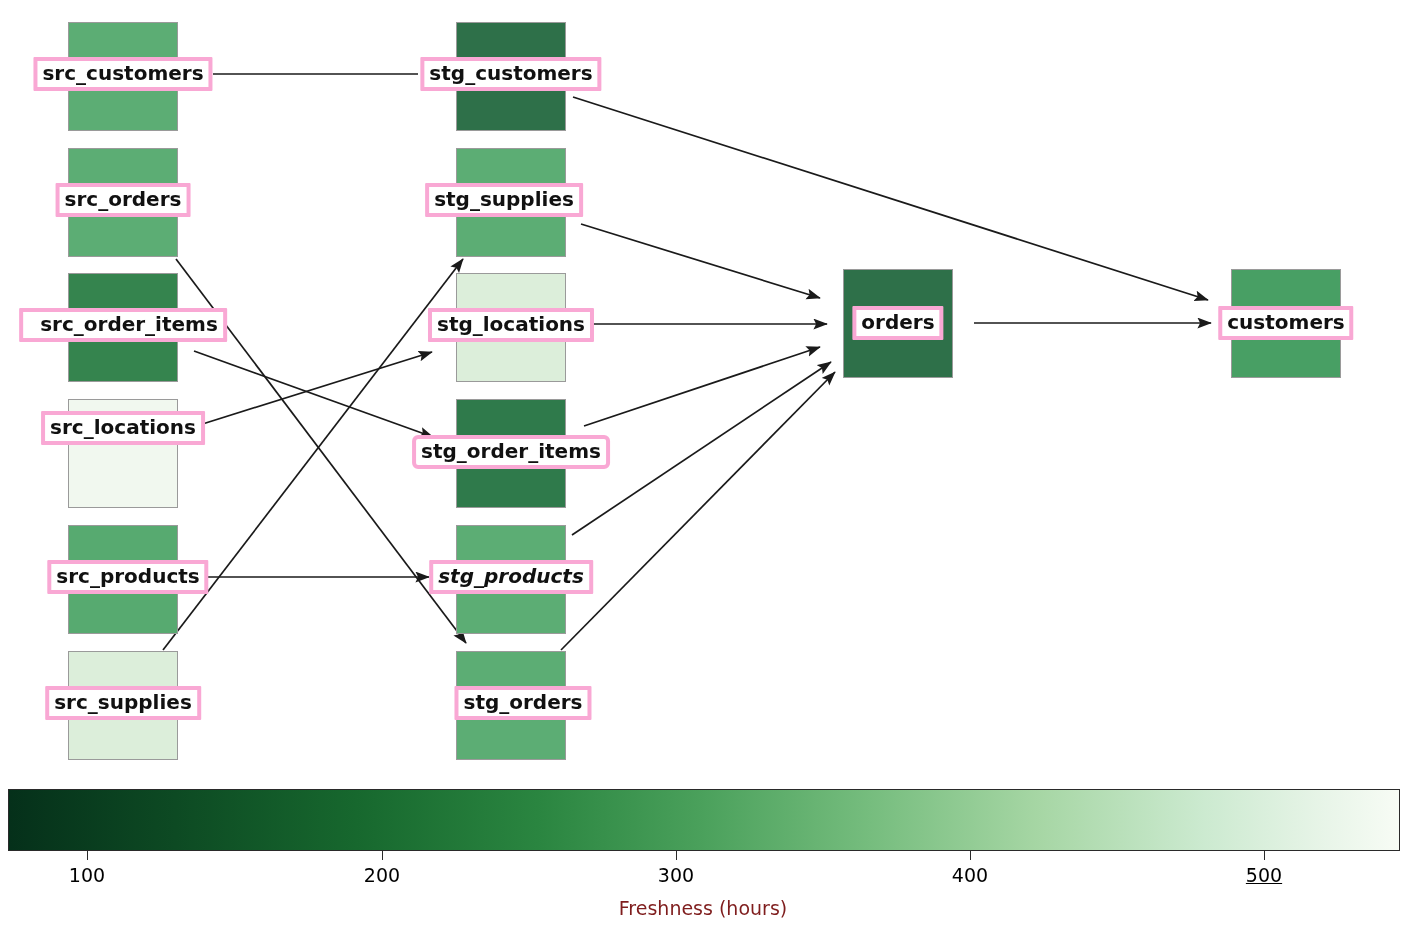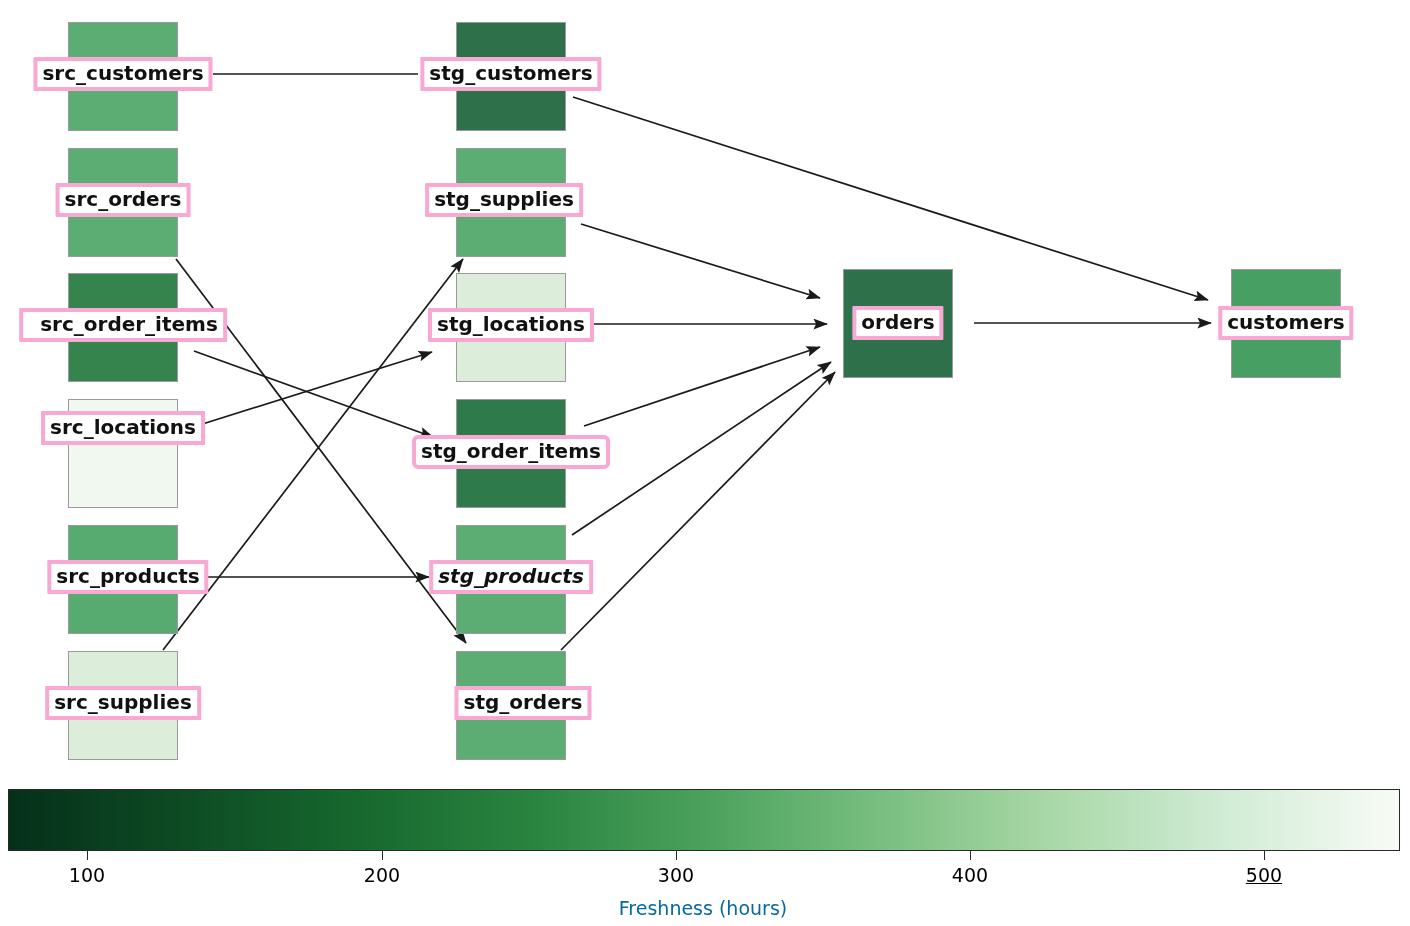--- a/index.html
+++ b/index.html
@@ -79,21 +79,21 @@
     font-family: "DejaVu Sans", sans-serif;
     font-size: 19px;
     color: #000000;
     transform: translateX(-50%);
     white-space: nowrap;
   }
   .cbar-title {
     position: absolute;
     font-family: "DejaVu Sans", sans-serif;
     font-size: 19px;
-    color: #0369a1;
+    color: #7f1d1d;
     transform: translateX(-50%);
     white-space: nowrap;
   }
 </style>
 </head>
 <body>
 
 <div id="canvas">
 
   <svg class="graph-layer" width="1410" height="926" viewBox="0 0 1410 926">

